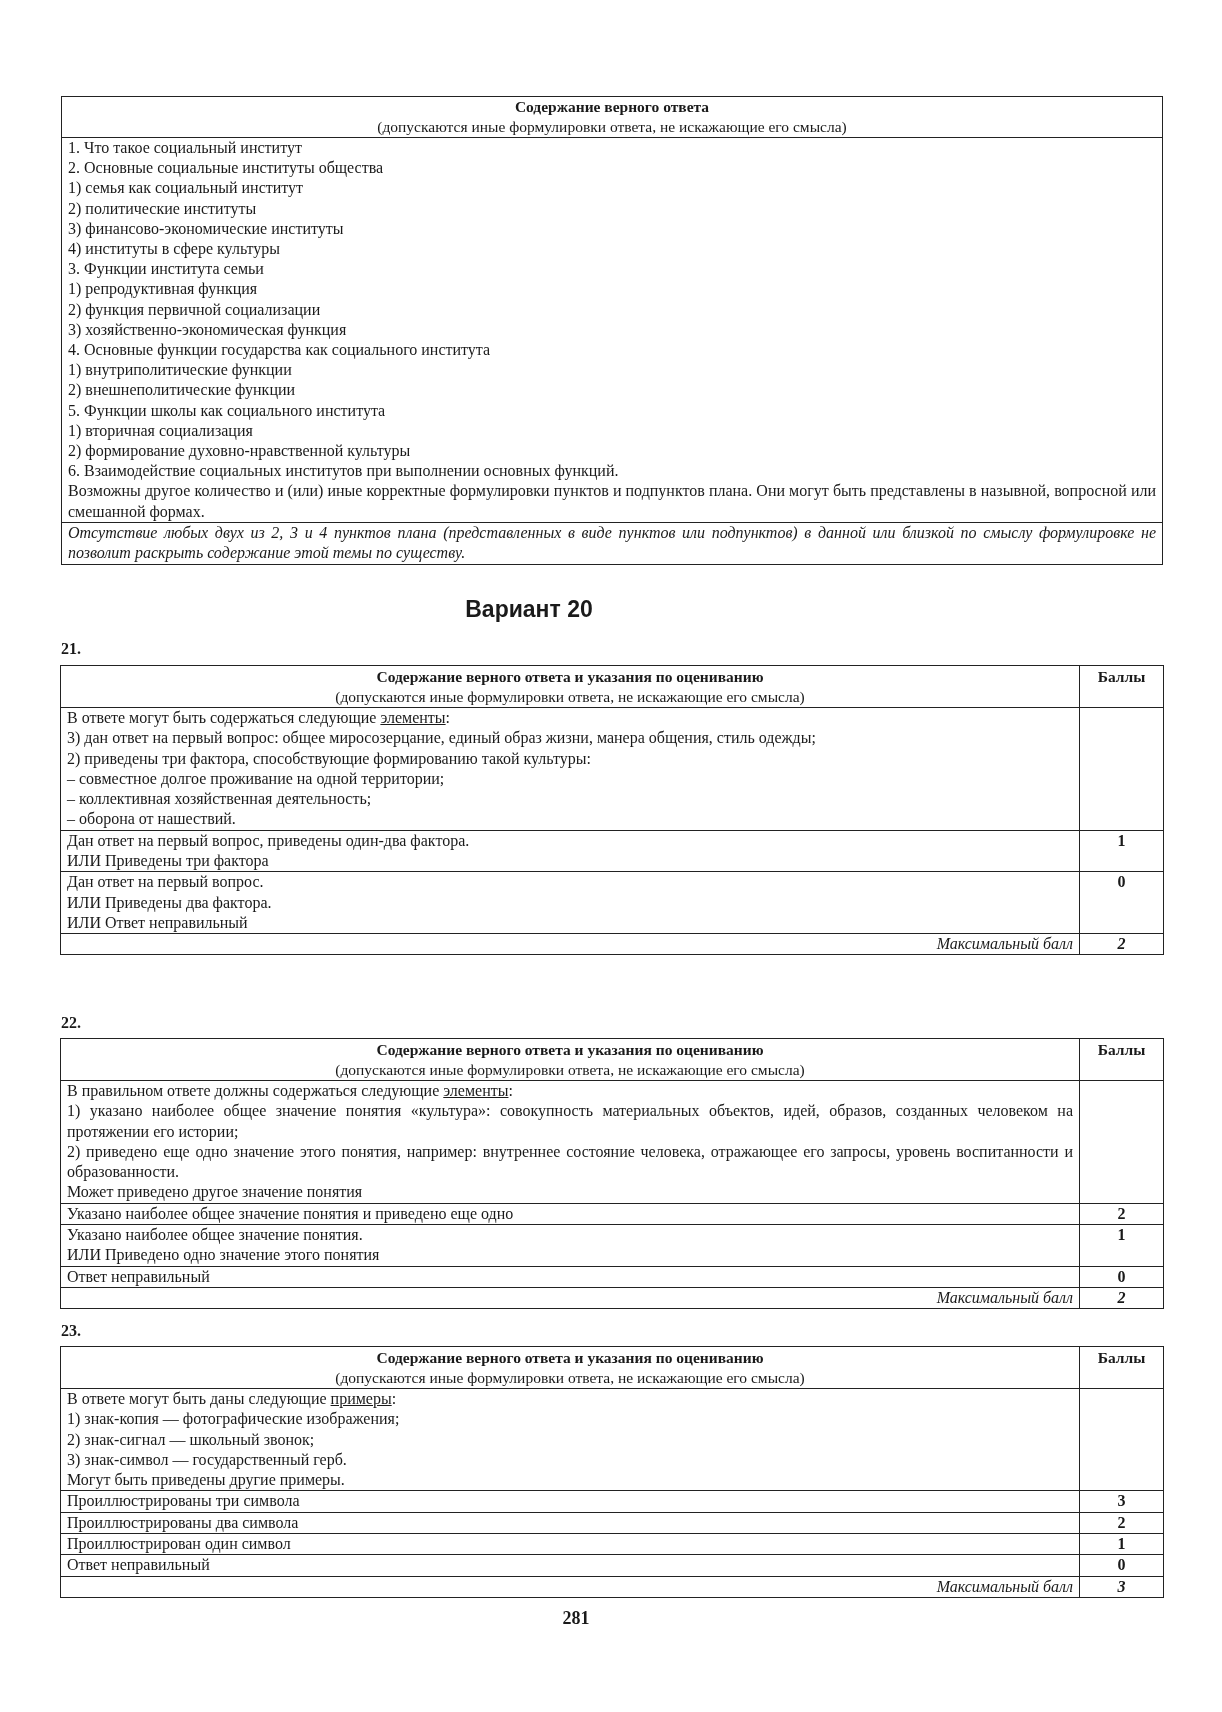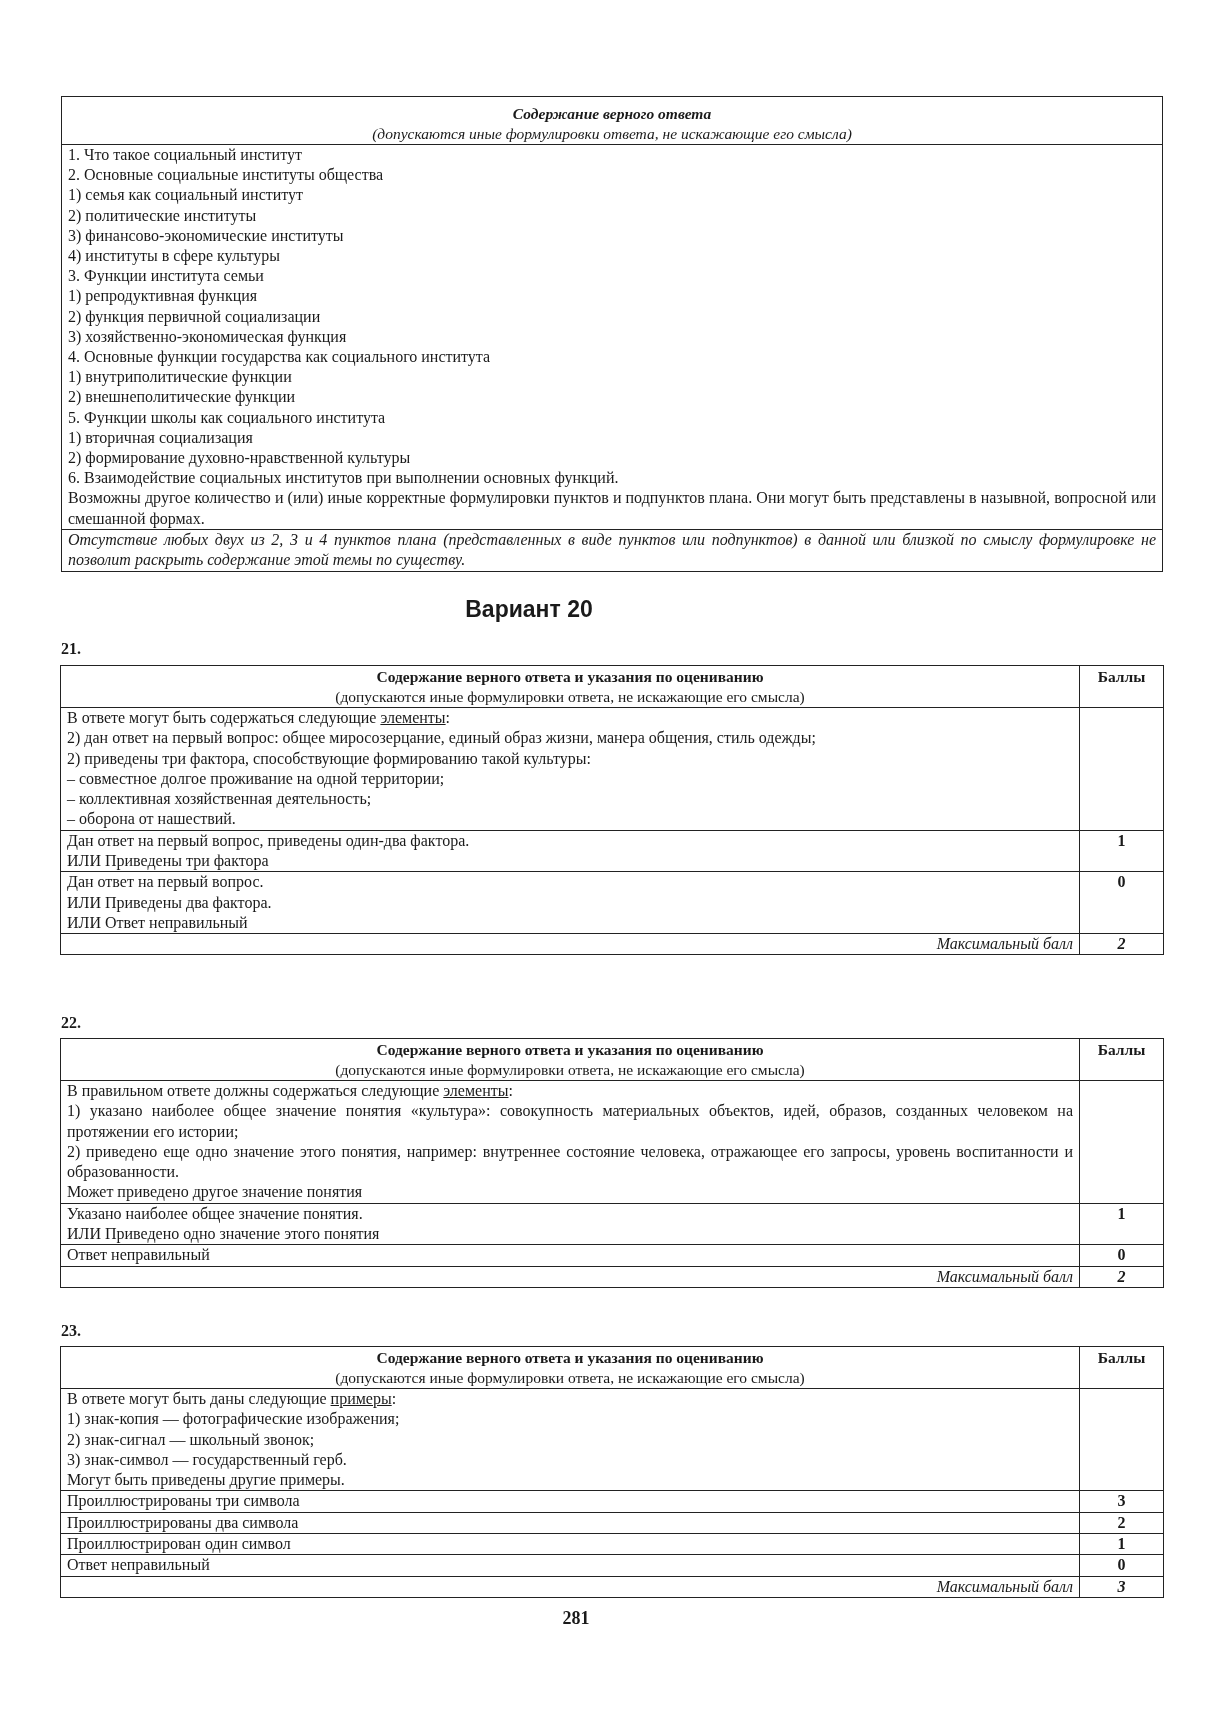--- a/index.html
+++ b/index.html
@@ -8,21 +8,21 @@
     font-family: "Liberation Serif", "DejaVu Serif", serif;
     color: #1a1a1a;
   }
   .page { position: absolute; left: 0; top: 0; width: 1222px; height: 1712px; }
 
   table { border-collapse: collapse; table-layout: fixed; }
   td, th { border: 1.5px solid #222; padding: 0 6px; vertical-align: top; }
 
   
   .plan-table { position: absolute; left: 61px; top: 96px; width: 1102px; }
-  .plan-table .hdr { text-align: center; font-size: 15.5px; line-height: 20px; padding-top: 7px; font-style: italic; }
+  .plan-table .hdr { text-align: center; font-size: 15.5px; line-height: 20px; padding-top: 0; }
   .plan-table .hdr .t1 { font-weight: bold; }
   .plan-table .body-cell { font-size: 16px; line-height: 20.2px; padding: 0 6px; }
   .plan-table .line { display: block; white-space: nowrap; }
   .plan-table .wrap { display: block; text-align: justify; }
   .plan-table .note { font-style: italic; font-size: 16px; line-height: 20px; text-align: justify; padding: 0 6px 1px; }
 
   .variant-title {
     position: absolute; left: 0; width: 1058px; top: 596px; text-align: center;
     font-family: "Liberation Sans", "DejaVu Sans", sans-serif; font-weight: bold; font-size: 23px;
   }
@@ -100,21 +100,21 @@
         <tr>
       <td class="hdr">
         <div class="t1">Содержание верного ответа и указания по оцениванию</div>
         <div>(допускаются иные формулировки ответа, не искажающие его смысла)</div>
       </td>
       <td class="pts-h">Баллы</td>
     </tr>
     <tr>
       <td class="cell">
         <span class="line"><span>В ответе могут быть содержаться следующие </span><span class="ul">элементы</span><span>:</span></span>
-        <span class="just">2) дан ответ на первый вопрос: общее миросозерцание, единый образ жизни, манера общения, стиль одежды;</span>
+        <span class="just">3) дан ответ на первый вопрос: общее миросозерцание, единый образ жизни, манера общения, стиль одежды;</span>
         <span class="line">2) приведены три фактора, способствующие формированию такой культуры:</span>
         <span class="line">– совместное долгое проживание на одной территории;</span>
         <span class="line">– коллективная хозяйственная деятельность;</span>
         <span class="line">– оборона от нашествий.</span>
       </td>
       <td></td>
     </tr>
     <tr>
       <td class="cell">
         <span class="line">Дан ответ на первый вопрос, приведены один-два фактора.</span>
@@ -155,20 +155,26 @@
       <td class="cell">
         <span class="line"><span>В правильном ответе должны содержаться следующие </span><span class="ul">элементы</span><span>:</span></span>
         <span class="just">1) указано наиболее общее значение понятия «культура»: совокупность материальных объектов, идей, образов, созданных человеком на протяжении его истории;</span>
         <span class="just">2) приведено еще одно значение этого понятия, например: внутреннее состояние человека, отражающее его запросы, уровень воспитанности и образованности.</span>
         <span class="line">Может приведено другое значение понятия</span>
       </td>
       <td></td>
     </tr>
     <tr>
       <td class="cell">
+            <span class="line">Указано наиболее общее значение понятия и приведено еще одно</span>
+          </td>
+      <td class="pts">2</td>
+    </tr>
+    <tr>
+      <td class="cell">
         <span class="line">Указано наиболее общее значение понятия.</span>
         <span class="line">ИЛИ Приведено одно значение этого понятия</span>
       </td>
       <td class="pts">1</td>
     </tr>
     <tr>
       <td class="cell">
             <span class="line">Ответ неправильный</span>
           </td>
       <td class="pts">0</td>

